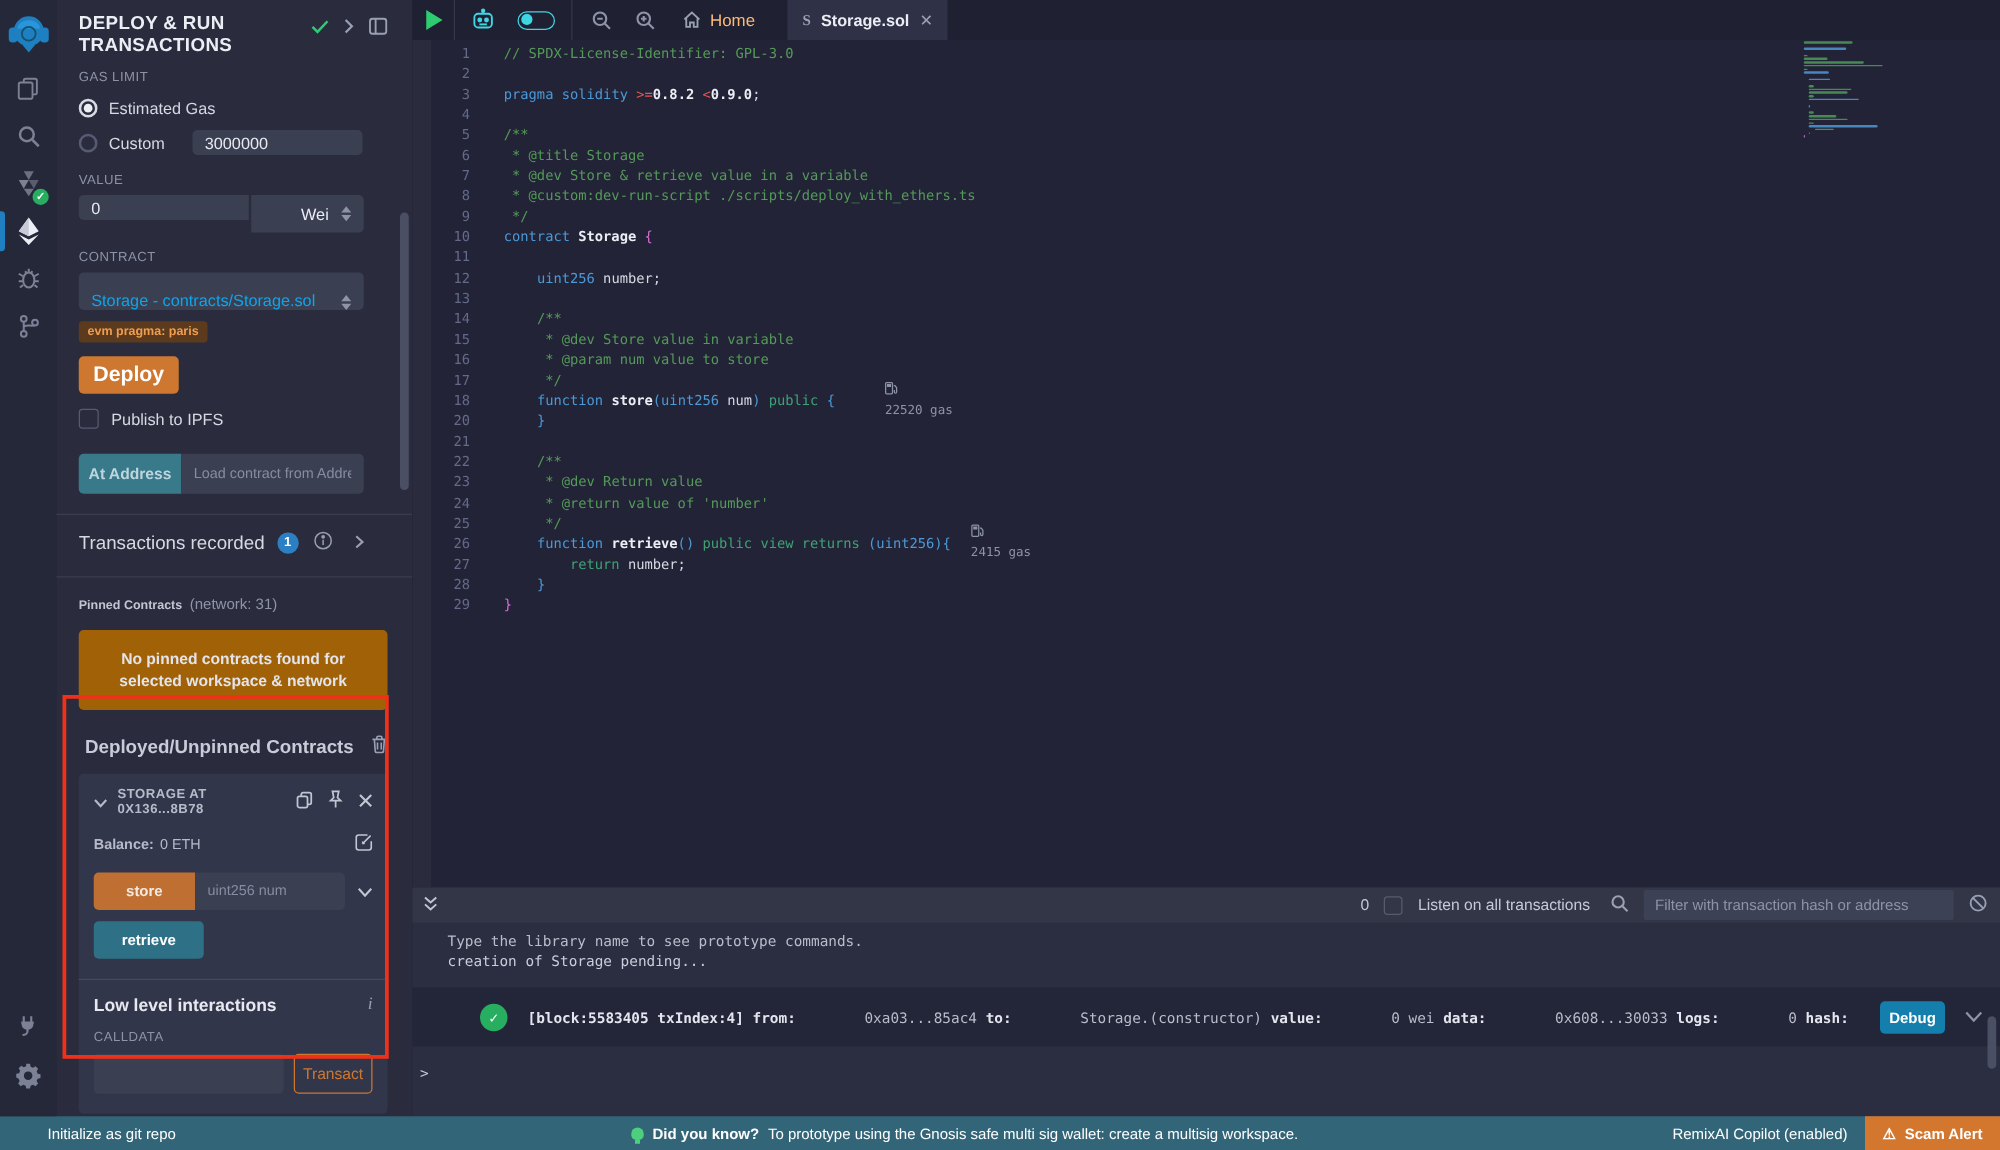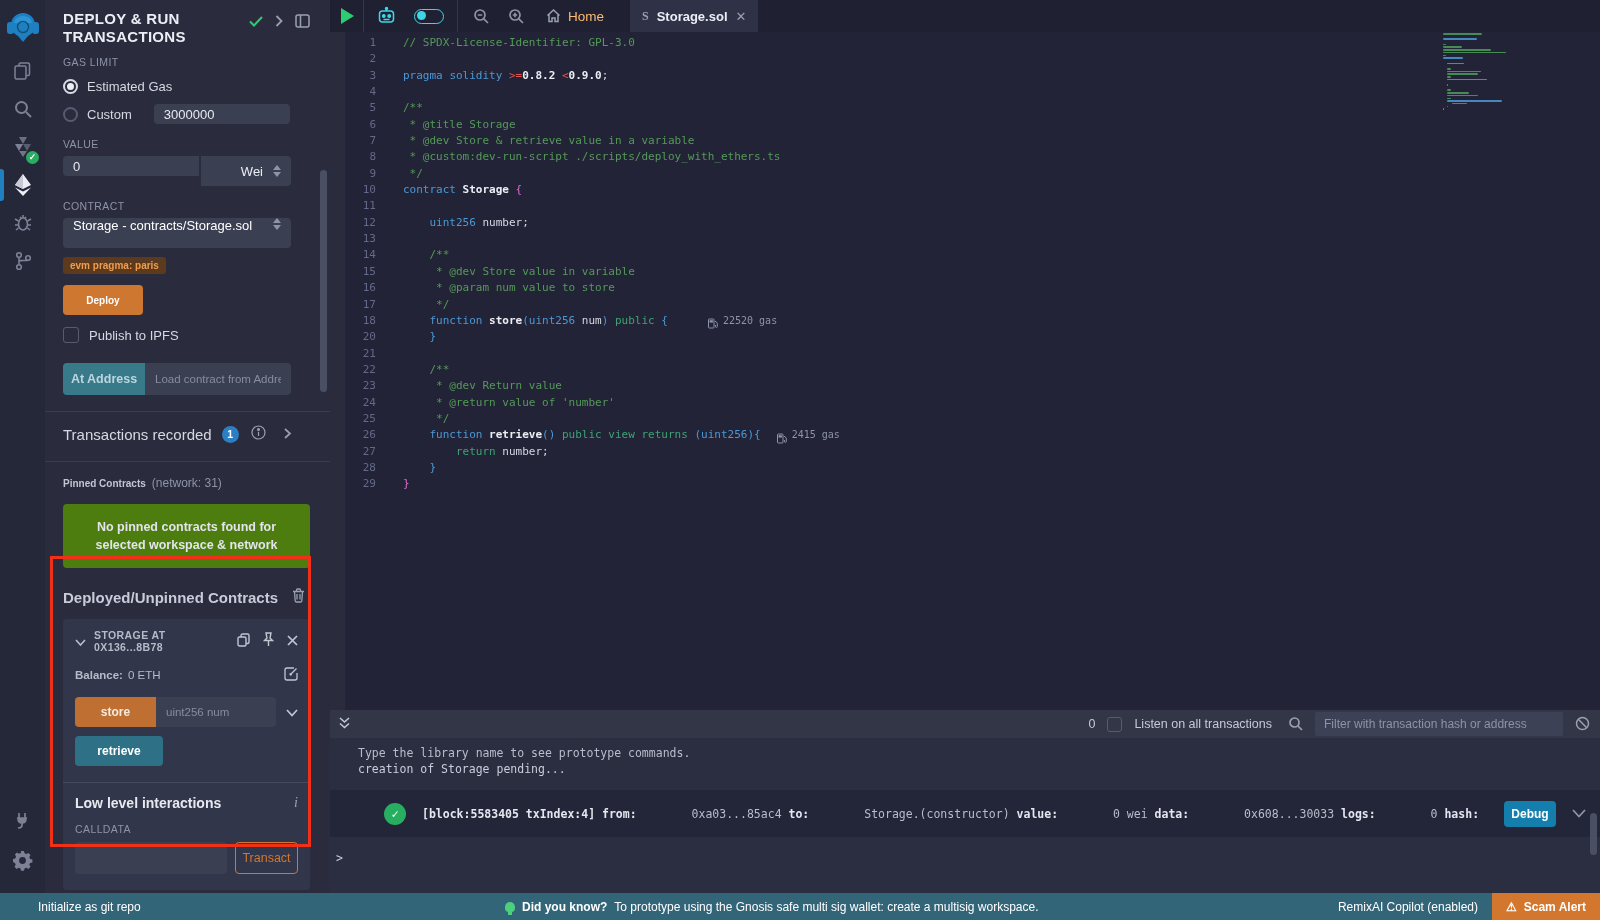--- a/index.html
+++ b/index.html
@@ -35,45 +35,45 @@
   .inp::placeholder{color:#878ca1;}
   .gas-custom-row{display:flex;align-items:center;gap:9px;margin-top:4px;}
   .gas-custom-row .inp{width:136px;margin-left:13px;}
   .value-row{display:flex;gap:2px;margin-top:2px;}
   .value-row .inp{width:136px;border-radius:4px 0 0 4px;}
   .unit-box{width:90px;height:30px;background:#3b3f52;border-radius:0 4px 4px 0;display:flex;align-items:center;
     justify-content:flex-end;gap:10px;padding:0 10px;color:#eceef5;}
   .steppers{display:flex;flex-direction:column;gap:2px;}
   .tri-up{width:0;height:0;border-left:4px solid transparent;border-right:4px solid transparent;border-bottom:5px solid #8e93a8;}
   .tri-dn{width:0;height:0;border-left:4px solid transparent;border-right:4px solid transparent;border-top:5px solid #8e93a8;}
-  .select{width:228px;height:30px;background:#3b3f52;border-radius:4px;display:flex;align-items:flex-start;
-    padding:0 10px;color:#ffffff;margin-top:2px;}
+  .select{width:228px;height:30px;background:#3b3f52;border-radius:4px;display:flex;align-items:flex-end;
+    padding:0 10px;color:#0ea5e9;margin-top:2px;}
   .select .sel-text{white-space:nowrap;overflow:hidden;flex:1;}
   .evm-badge{display:inline-block;margin-top:9px;background:#5c3a1e;color:#ef9d4f;font-size:10px;font-weight:bold;
     padding:3px 7px;border-radius:3px;}
   .btn{border:none;border-radius:4px;font-weight:bold;cursor:pointer;font-family:"Liberation Sans",sans-serif;}
-  .btn-deploy{margin-top:11px;width:80px;height:30px;background:#cd7731;color:#fff;font-size:10px;}
+  .btn-deploy{margin-top:11px;width:80px;height:30px;background:#cd7731;color:#fff;font-size:17px;}
   .chk-row{display:flex;align-items:center;gap:10px;margin-top:12px;}
   .chk{width:16px;height:16px;border:1px solid #565b72;border-radius:3px;background:transparent;flex:none;}
   .ataddr-row{display:flex;margin-top:20px;}
   .btn-ataddr{width:82px;height:32px;background:#38798a;color:#bdd6de;font-size:12.5px;border-radius:4px 0 0 4px;}
   .ataddr-inp{width:146px;border-radius:0 4px 4px 0;height:32px;font-size:11.5px;}
   .divider{border-top:1px solid #3a3d50;margin:16px -20px 0 -18px;}
   .txrec-row{display:flex;align-items:center;gap:10px;padding:13px 0 2px;}
   .txrec-label{font-size:15px;color:#d6d8e2;}
   .count-badge{width:17px;height:17px;border-radius:50%;background:#2b7fc2;color:#fff;font-size:10.5px;
     font-weight:bold;display:flex;align-items:center;justify-content:center;}
   .txrec-icons{display:flex;align-items:center;gap:12px;margin-left:2px;}
   .txrec-icons .chev{margin-left:6px;}
   .pinned-title-row{display:flex;align-items:baseline;gap:6px;padding-top:14px;}
   .pinned-title{font-size:10px;color:#c3c5d2;font-weight:600;}
   .pinned-net{font-size:12px;color:#8e93a8;}
-  .empty-box{margin-top:14px;background:#4d7c0f;border-radius:4px;padding:14px 10px;text-align:center;
+  .empty-box{margin-top:14px;background:#a16207;border-radius:4px;padding:14px 10px;text-align:center;
     font-size:12.5px;font-weight:600;color:#e3e4ec;line-height:18px;}
-  .dep-title-row{display:flex;align-items:center;padding-top:20px;}
+  .dep-title-row{display:flex;align-items:center;padding-top:20px;justify-content:flex-end;}
   .dep-title{font-size:15px;color:#c9cbd8;font-weight:600;}
   .card{margin-top:13px;background:#32364a;border-radius:4px;padding:10px 12px 16px;}
   .card-head{display:flex;align-items:center;gap:8px;color:#b6bac9;}
   .card-name{font-size:10.5px;letter-spacing:.4px;color:#b6bac9;font-weight:600;}
   .card-head-icons{margin-left:auto;display:flex;gap:12px;align-items:center;}
   .balance-row{display:flex;align-items:center;margin-top:14px;font-size:11.5px;color:#b6bac9;}
   .balance-row b{margin-right:5px;}
   .store-row{display:flex;align-items:center;margin-top:14px;gap:0;}
   .btn-store{width:88px;height:30px;background:#c06f32;color:#f5e9df;font-size:12px;border-radius:4px 0 0 4px;}
   .store-inp{width:120px;height:30px;border-radius:0 4px 4px 0;font-size:11.5px;background:#3b3f52;}
@@ -110,21 +110,21 @@
     font-family:"DejaVu Sans Mono",monospace;font-size:11px;line-height:16.35px;}
   .editor-strip{position:absolute;left:0;top:0;width:15px;height:100%;background:#2a2c3e;}
   .code-lines{position:absolute;left:0;top:3px;}
   .crow{display:flex;height:16.35px;white-space:pre;}
   .gut{width:46px;text-align:right;color:#636a8a;flex:none;}
   .ctext{padding-left:27px;display:flex;align-items:center;}
   .seg{white-space:pre;}
   .seg.cm{color:#549a58}.seg.kw{color:#4b99d6}.seg.kwg{color:#3fa273}
   .seg.op{color:#e8554d}.seg.wt{color:#eceef5;font-weight:bold}
   .seg.id{color:#d6d8e2}.seg.b1{color:#d46fd4}.seg.b2{color:#4b99d6}
-  .gas{display:inline-flex;align-items:flex-end;gap:5px;color:#8d93a8;font-size:10px;margin-left:40px;}
+  .gas{display:inline-flex;align-items:flex-start;gap:5px;color:#8d93a8;font-size:10px;margin-left:40px;flex-direction:column;}
   .minimap{position:absolute;right:77px;top:1px;width:80px;}
   .mml{height:1.6px;margin-bottom:1.1px;border-radius:1px;opacity:.85;}
 
   
   .terminal{position:absolute;left:0;top:710px;right:0;height:183px;background:#2b2e40;
     font-family:"DejaVu Sans Mono",monospace;font-size:11.5px;}
   .term-head{height:28px;background:#333646;display:flex;align-items:center;padding:0 10px 0 4px;gap:12px;
     font-family:"Liberation Sans",sans-serif;}
   .term-count{margin-left:auto;color:#c6c9d6;font-size:12.5px;}
   .listen-label{color:#c6c9d6;font-size:12.5px;}

